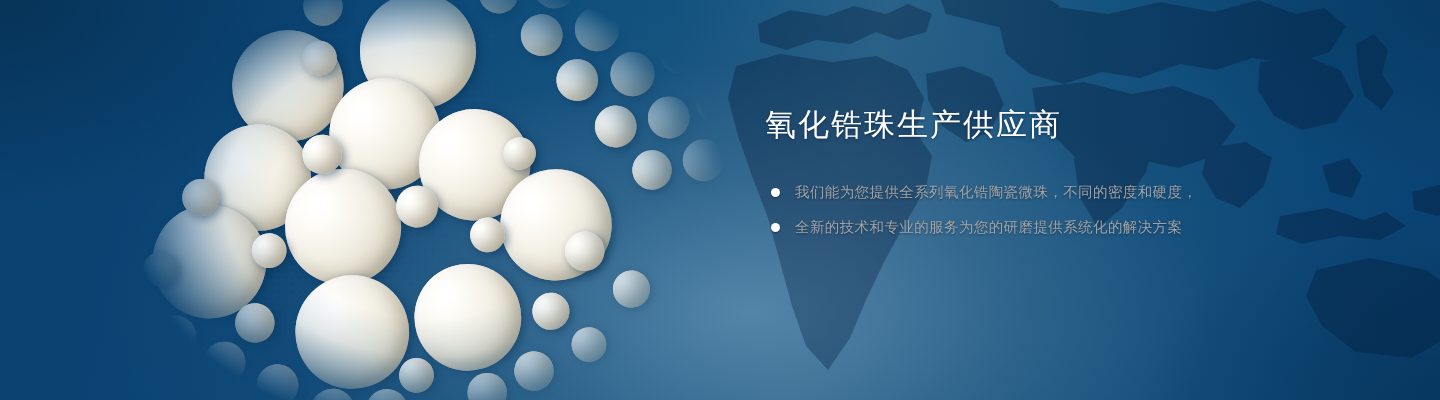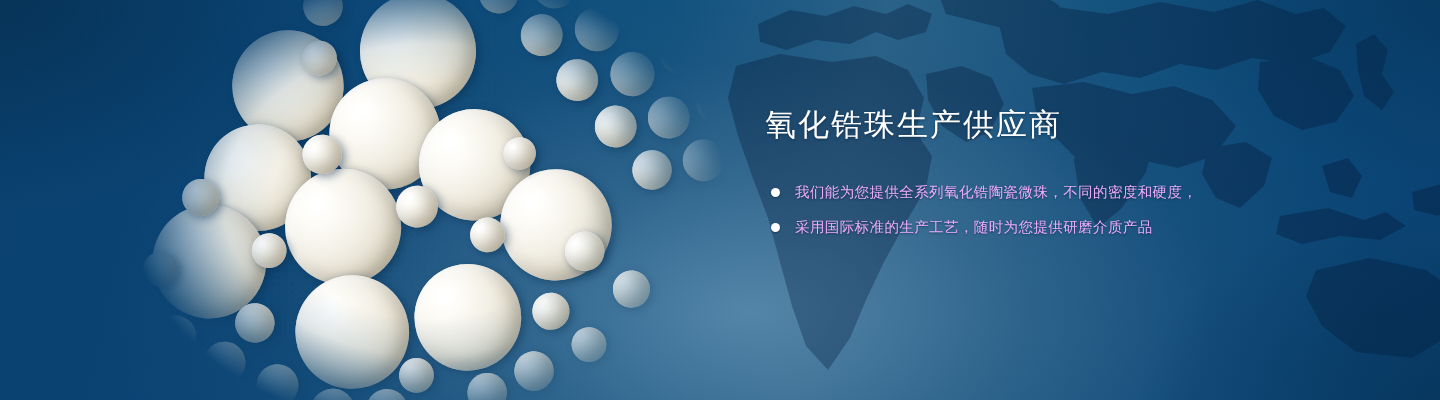--- a/index.html
+++ b/index.html
@@ -126,21 +126,21 @@
     list-style: none;
     margin: 36px 0 0 4px;
     padding: 0;
   }
   .bullet-item {
     position: relative;
     padding-left: 26px;
     margin-bottom: 11px;
     font-size: 14.5px;
     line-height: 1.68;
-    color: #f0abfc;
+    color: #a3a3a3;
     letter-spacing: 0.4px;
     text-shadow: 0 1px 2px rgba(3,30,56,0.5);
   }
   .bullet-item:last-child { margin-bottom: 0; }
   .bullet-dot {
     position: absolute;
     left: 2px; top: 8px;
     width: 9px; height: 9px;
     border-radius: 50%;
     background: #ffffff;
@@ -261,18 +261,18 @@
   <div class="copy">
     <h1 class="headline">氧化锆珠生产供应商</h1>
 
     <ul class="bullets">
       <li class="bullet-item">
         <span class="bullet-dot"></span>
         <span>我们能为您提供全系列氧化锆陶瓷微珠，不同的密度和硬度，</span>
       </li>
       <li class="bullet-item">
         <span class="bullet-dot"></span>
-        <span>采用国际标准的生产工艺，随时为您提供研磨介质产品</span>
+        <span>全新的技术和专业的服务为您的研磨提供系统化的解决方案</span>
       </li>
     </ul>
   </div>
 
 </div>
 
 </body></html>

